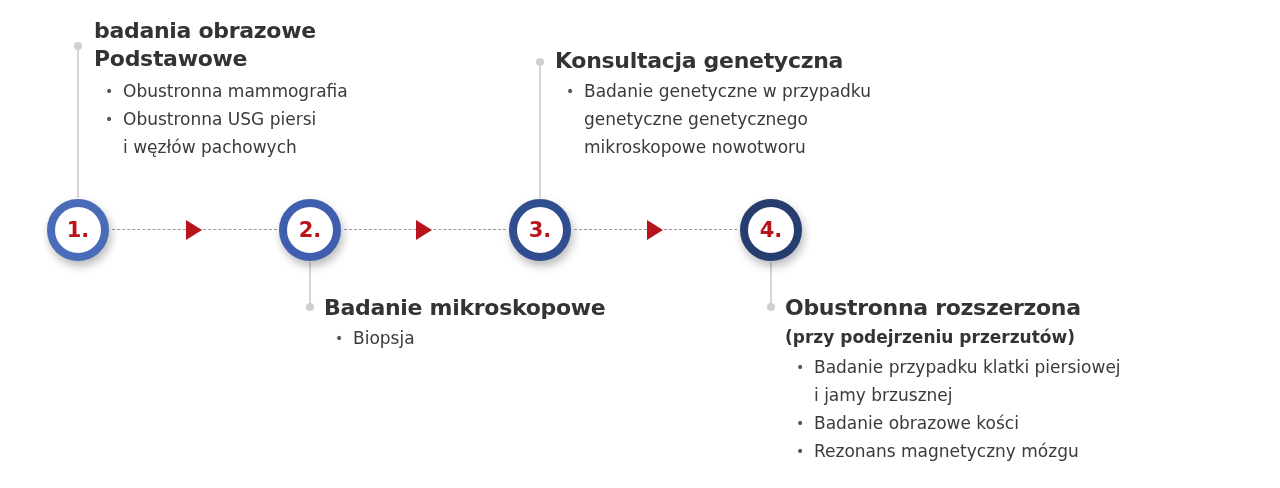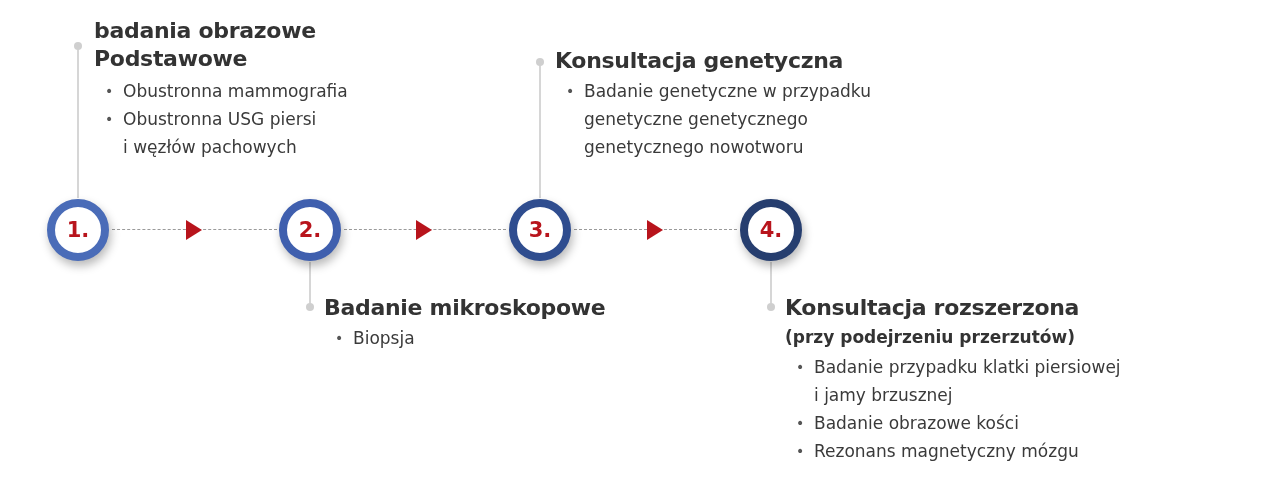--- a/index.html
+++ b/index.html
@@ -69,24 +69,24 @@
 
 <div class="title" style="left:324px; top:294px;">Badanie mikroskopowe</div>
 <ul class="list" style="left:331px; top:324px;">
   <li>Biopsja</li>
 </ul>
 
 <div class="title" style="left:555px; top:47px;">Konsultacja genetyczna</div>
 <ul class="list" style="left:562px; top:77px;">
   <li>Badanie genetyczne w przypadku</li>
   <li class="cont">genetyczne genetycznego</li>
-  <li class="cont">genetycznego nowotworu</li>
+  <li class="cont">mikroskopowe nowotworu</li>
 </ul>
 
-<div class="title" style="left:785px; top:294px;">Konsultacja rozszerzona</div>
+<div class="title" style="left:785px; top:294px;">Obustronna rozszerzona</div>
 <div class="subtitle" style="left:785px; top:326px;">(przy podejrzeniu przerzutów)</div>
 <ul class="list" style="left:792px; top:353px;">
   <li>Badanie przypadku klatki piersiowej</li>
   <li class="cont">i jamy brzusznej</li>
   <li>Badanie obrazowe kości</li>
   <li>Rezonans magnetyczny mózgu</li>
 </ul>
 
 <style>
   ul.list li.cont::before { content:""; }

